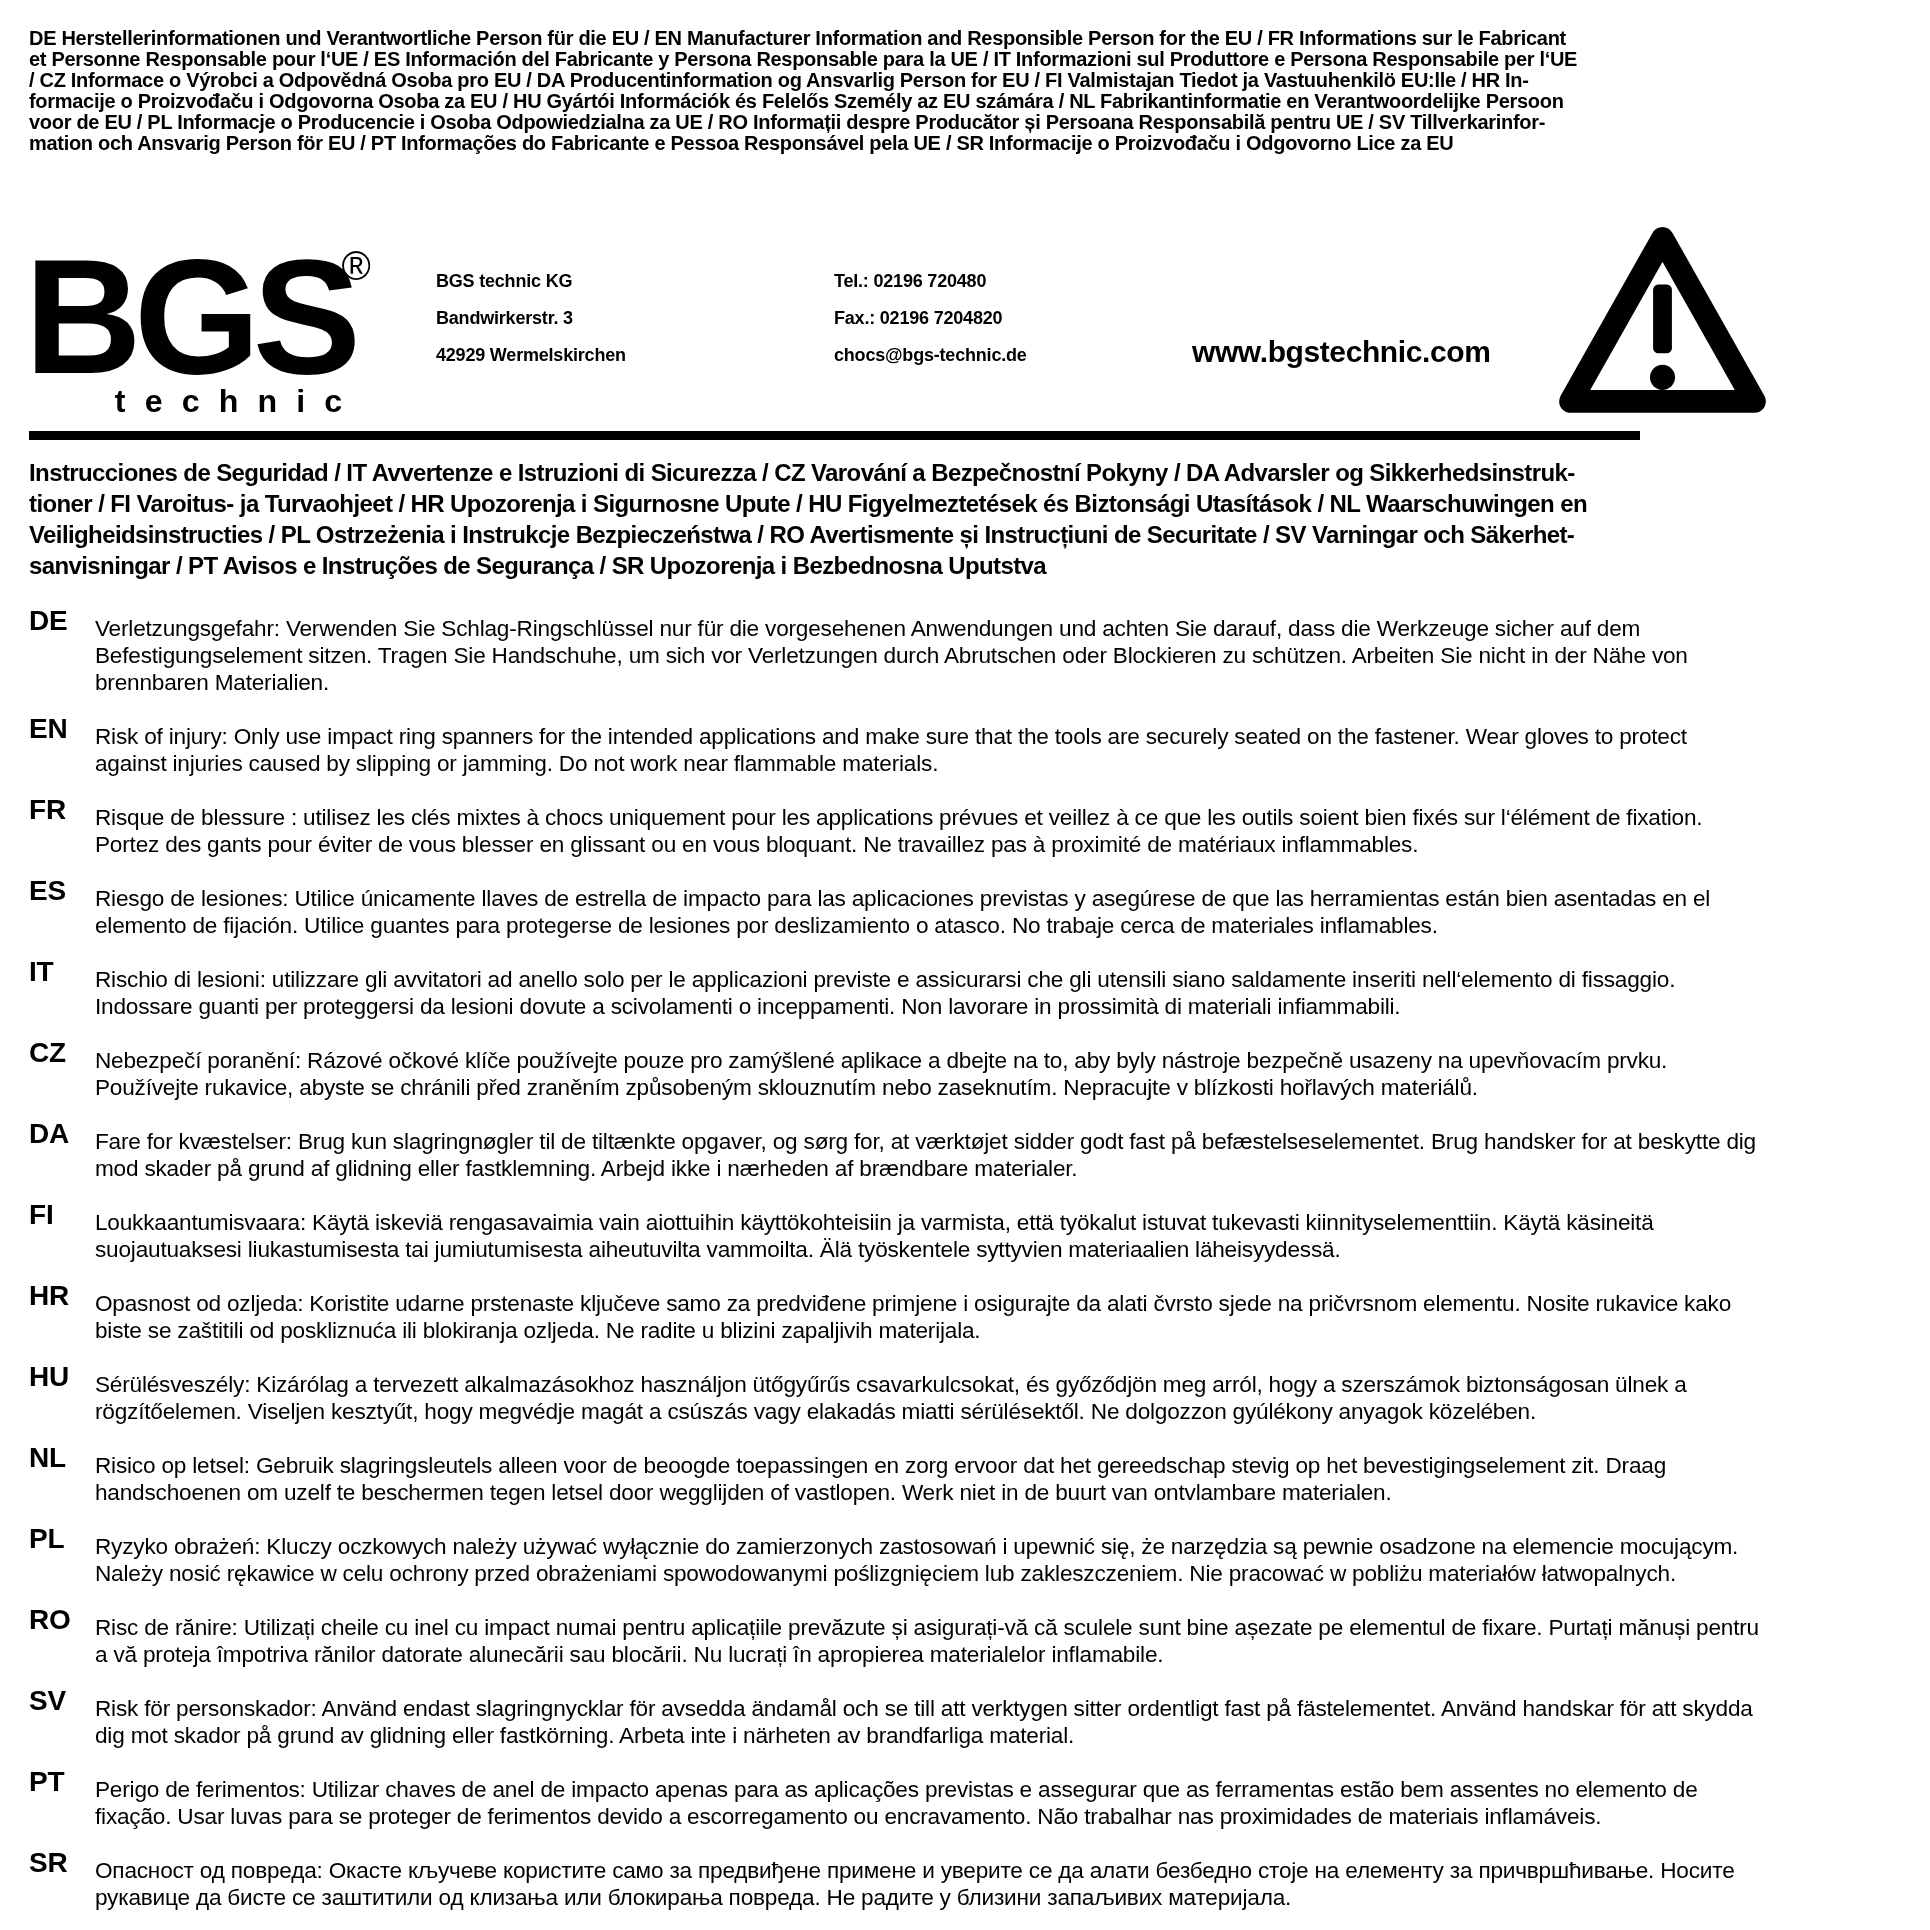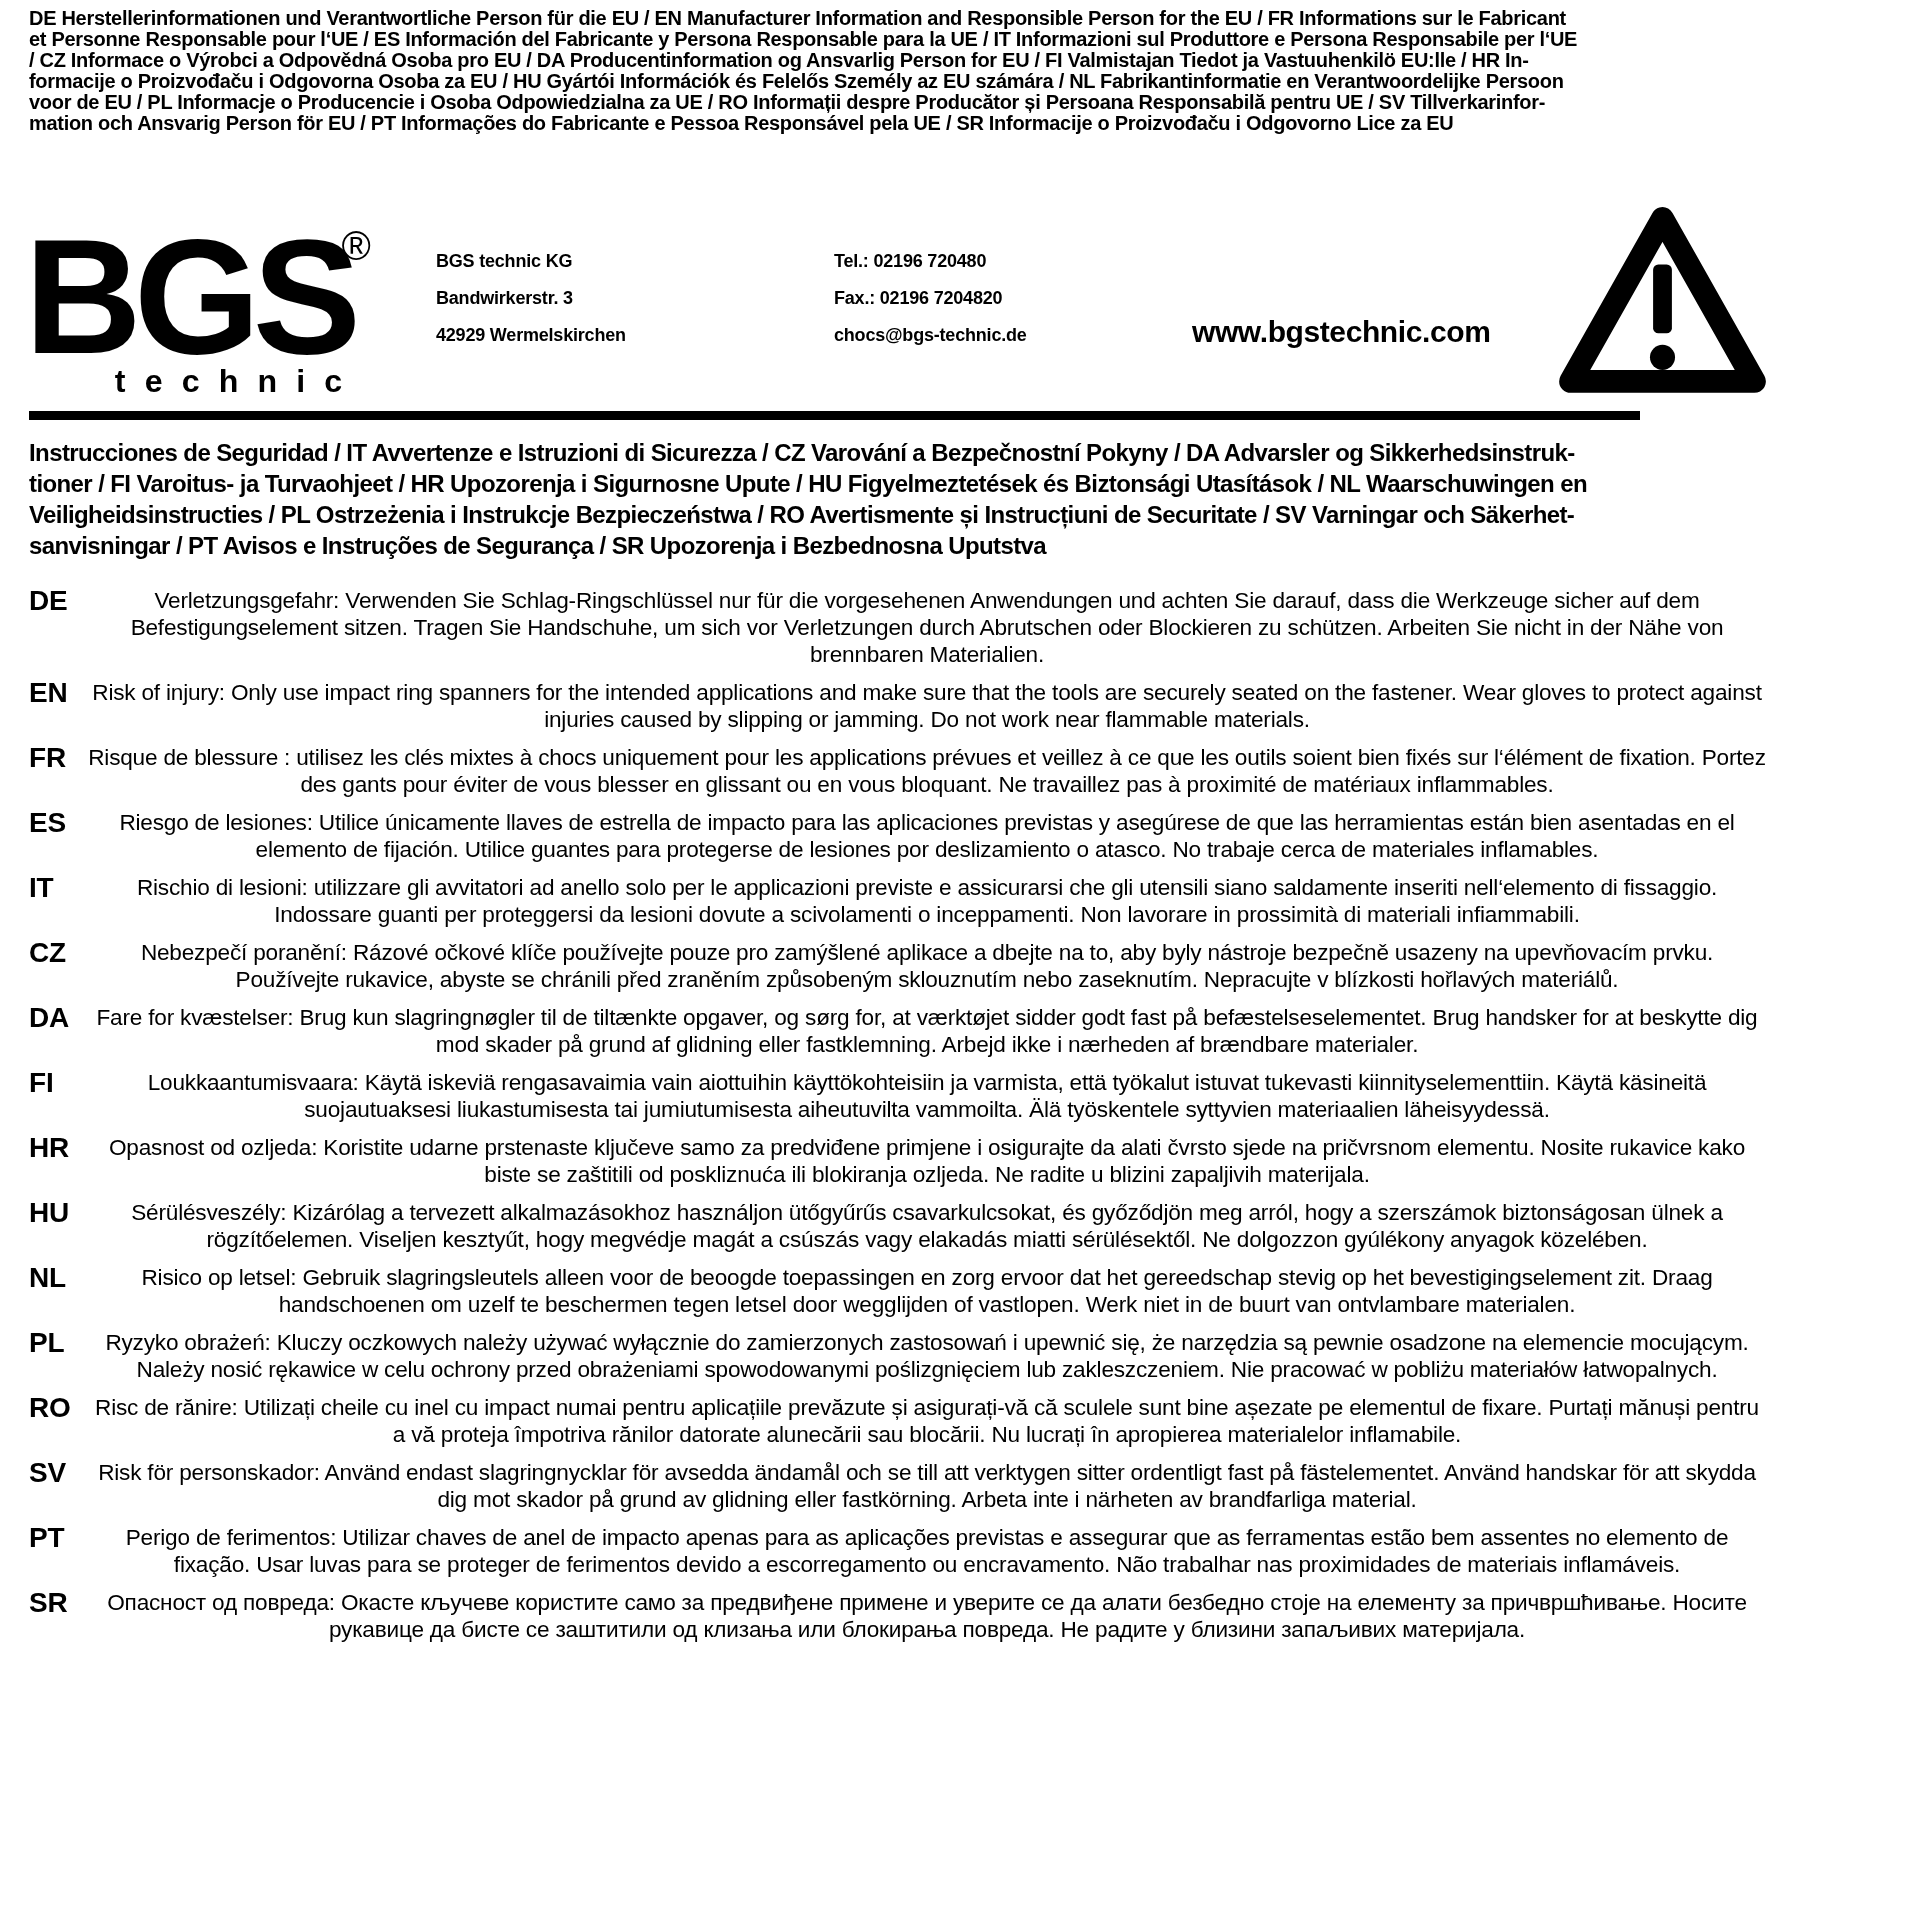--- a/index.html
+++ b/index.html
@@ -1,20 +1,20 @@
 <!DOCTYPE html>
 <html style="font-size:12.5px"><head>
 <meta charset="utf-8">
 <style>
   html,body{margin:0;padding:0;background:#ffffff;}
   .page{
     position:relative;
     width:1794px;height:1930px;
     box-sizing:border-box;
-    padding:8px 27px 0 29px;
+    padding:28px 27px 0 29px;
     background:#ffffff;
     color:#000000;
     font-family:"Liberation Sans","DejaVu Sans",sans-serif;
     overflow:hidden;
   }
   
   .h1line{
     white-space:nowrap;
     font-weight:bold;
     font-size:20px;
@@ -63,25 +63,24 @@
   }
   .code{
     flex:0 0 58px;
     font-weight:bold;
     font-size:28px;
     line-height:27px;
     letter-spacing:-0.2px;
   }
   .wtext{
     flex:1 1 auto;
-    margin:0;
+    margin:8px;
     font-size:22.6px;
     line-height:27px;
     letter-spacing:-0.2px;
-    text-align:center;
   }
 </style>
 </head>
 <body>
 
 <div class="page">
 
   <div class="manufacturer-header">
 
       <div class="h1line">DE Herstellerinformationen und Verantwortliche Person für die EU  /  EN Manufacturer Information and Responsible Person for the EU  /  FR Informations sur le Fabricant</div>

